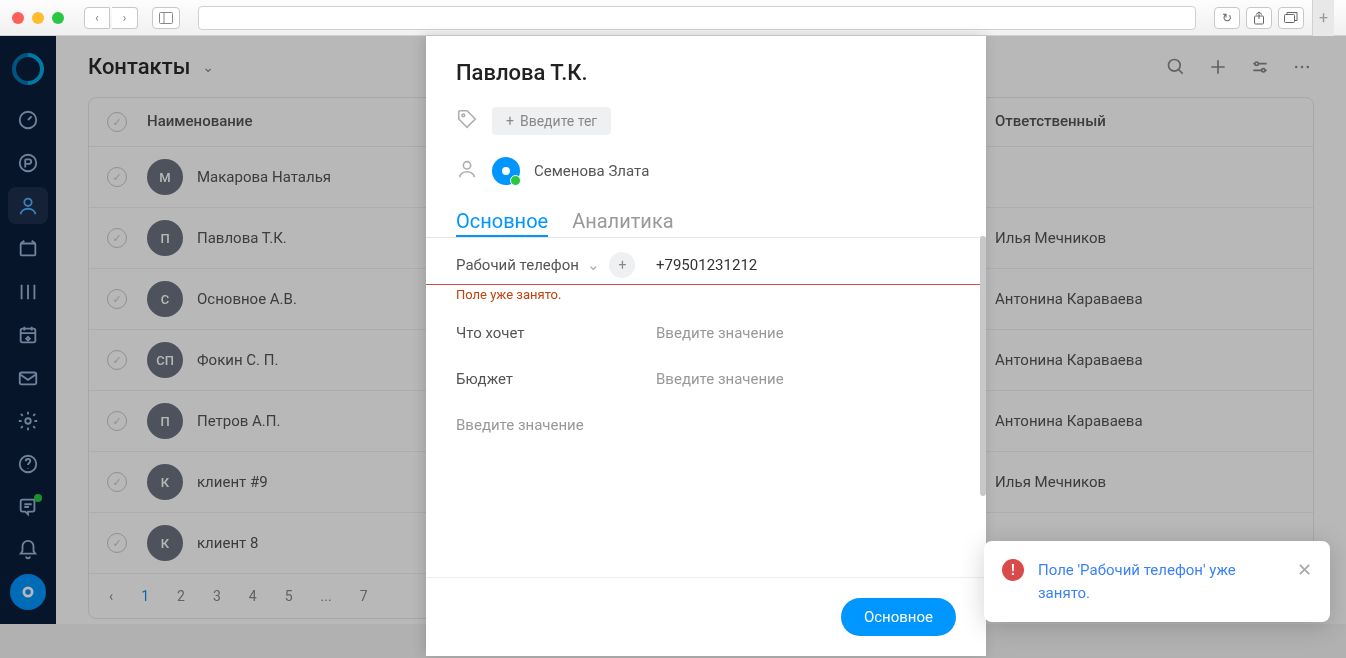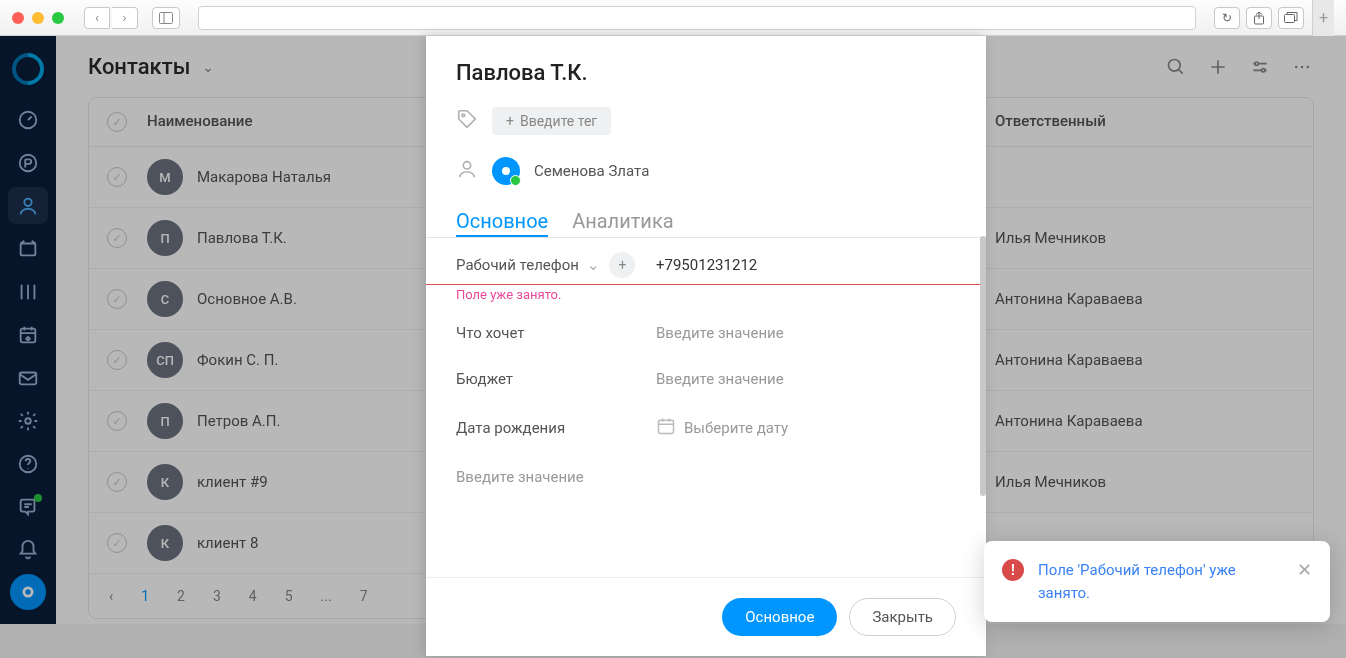--- a/index.html
+++ b/index.html
@@ -62,21 +62,21 @@
 .tab.active{color:#0096ff;border-bottom-color:#0096ff}
 .fields{flex:1;overflow-y:auto}
 .field{display:flex;align-items:center;padding:14px 30px;font-size:15px}
 .flabel{width:200px;color:#555;display:flex;align-items:center;gap:8px}
 .fvalue{flex:1;color:#999}
 .fvalue input{border:none;outline:none;font-size:15px;width:100%;color:#333}
 .fvalue input::placeholder{color:#999}
 .phone-field{border-bottom:1px solid #D94A4A;padding-bottom:6px;margin-bottom:2px}
 .phone-controls{display:flex;align-items:center;gap:10px}
 .circ-btn{width:26px;height:26px;border-radius:50%;background:#eef0f2;display:flex;align-items:center;justify-content:center;color:#888;cursor:pointer;font-size:14px}
-.err-text{color:#ec4899;font-size:13px;padding:0 30px 8px}
+.err-text{color:#c2410c;font-size:13px;padding:0 30px 8px}
 .m-footer{padding:20px 30px;display:flex;justify-content:flex-end;gap:12px;border-top:1px solid #eee}
 .btn{padding:9px 22px;border-radius:20px;font-size:15px;cursor:pointer;border:1px solid transparent}
 .btn-primary{background:#0096ff;color:#fff}
 .btn-secondary{background:#fff;border-color:#d0d0d0;color:#555}
 .toast{position:absolute;bottom:36px;right:16px;width:346px;background:#fff;border-radius:8px;box-shadow:0 4px 24px rgba(0,0,0,0.18);padding:18px 18px;display:flex;gap:14px;z-index:20}
 .toast-icon{width:22px;height:22px;border-radius:50%;background:#D94A4A;color:#fff;display:flex;align-items:center;justify-content:center;font-size:14px;font-weight:bold;flex-shrink:0}
 .toast-text{color:#3b82f6;font-size:15px;line-height:1.5}
 .toast-close{margin-left:auto;color:#aaa;cursor:pointer;font-size:18px}
 .cal-icon{color:#bbb;margin-right:8px}
 </style>
@@ -368,36 +368,25 @@
     <div class="err-text">Поле уже занято.</div>
     <div class="field">
       <div class="flabel">Что хочет</div>
       <div class="fvalue"><input placeholder="Введите значение" style=""></div>
     </div>
     <div class="field">
       <div class="flabel">Бюджет</div>
       <div class="fvalue"><input placeholder="Введите значение" style=""></div>
     </div>
     <div class="field">
-      <div class="flabel">Дата рождения</div>
-      <div class="fvalue" style="display:flex;align-items:center">
-        <span class="cal-icon"><svg width="20" height="20" viewBox="0 0 24 24" fill="none" stroke="currentColor" stroke-width="1.8">
-              <rect x="3" y="5" width="18" height="16" rx="2"></rect>
-              <path d="M3 10 h18 M8 3 v4 M16 3 v4"></path>
-            </svg></span>
-        <input placeholder="Выберите дату" style="">
-      </div>
-    </div>
-    <div class="field">
       <div class="fvalue"><input placeholder="Введите значение" style=""></div>
     </div>
   </div>
   <div class="m-footer">
     <button class="btn btn-primary">Основное</button>
-    <button class="btn btn-secondary">Закрыть</button>
   </div>
 </div>
 
 <div class="toast">
   <div class="toast-icon">!</div>
   <div class="toast-text">Поле 'Рабочий телефон' уже занято.</div>
   <div class="toast-close">✕</div>
 </div>
 
 </body></html>

